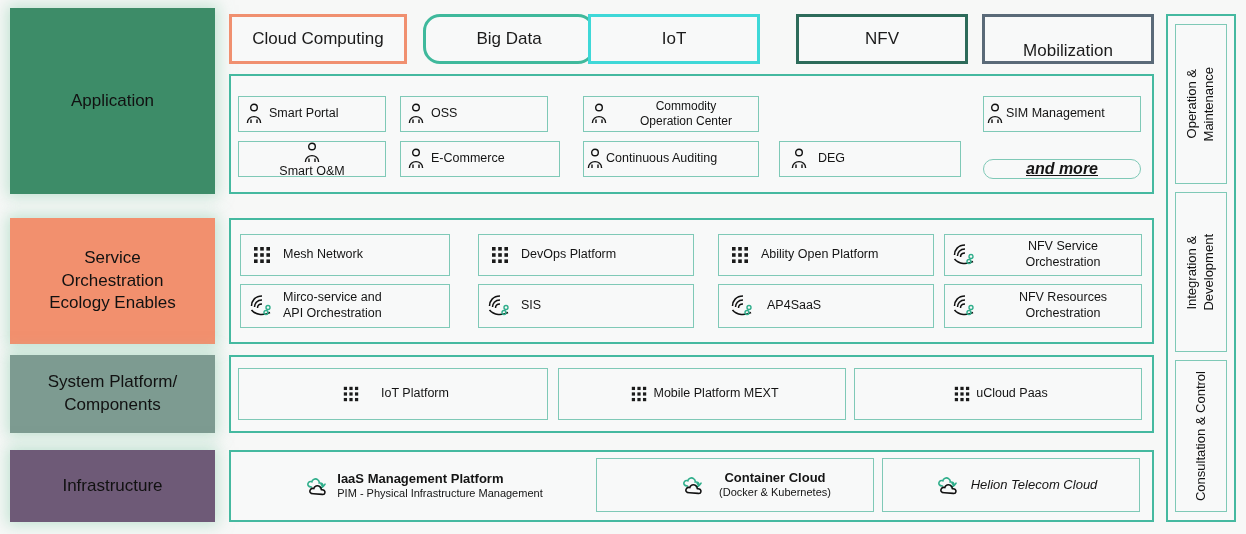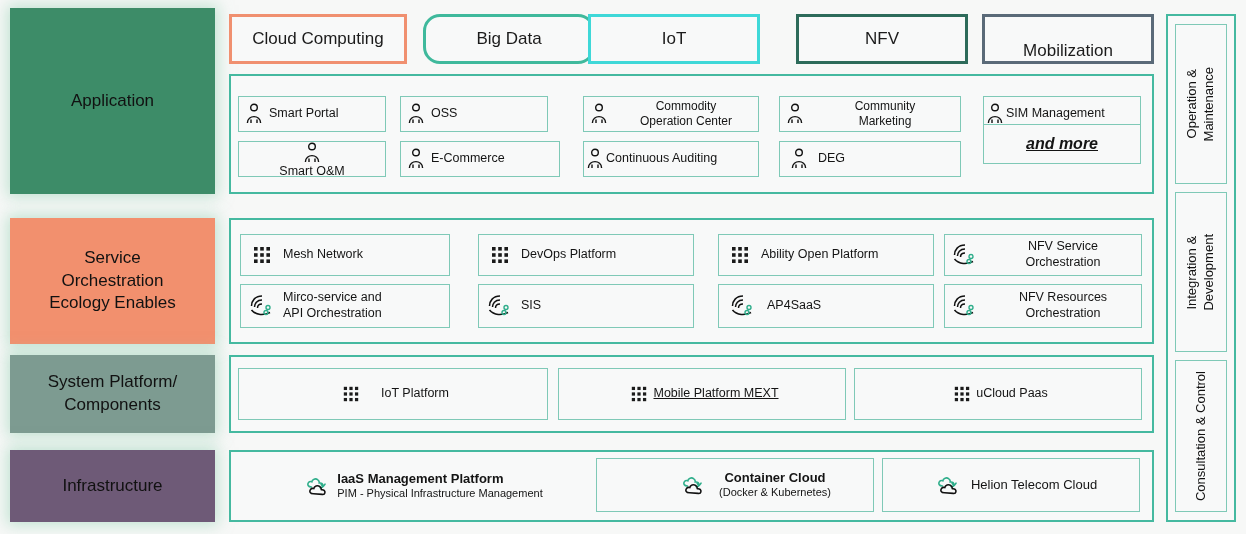--- a/index.html
+++ b/index.html
@@ -173,32 +173,20 @@
           <circle cx="9" cy="4.5" r="3.3" fill="none" stroke="#111" stroke-width="1.4"></circle>
           <path d="M2.4 20 C2.4 11.5 15.6 11.5 15.6 20" fill="none" stroke="#111" stroke-width="1.4"></path>
           <line x1="6" y1="16.5" x2="6" y2="20" stroke="#111" stroke-width="1.4"></line>
           <line x1="12" y1="16.5" x2="12" y2="20" stroke="#111" stroke-width="1.4"></line>
         </svg>
     </span>
     <span class="label" style="white-space:pre-line; font-size:12px;">Commodity
 Operation Center</span>
   </div>
 
-  <div class="tile" style="left:779px; top:96px; width:182px; height:36px;">
-    <span class="ico" style="width:30px;">
-      <svg width="18" height="22" viewBox="0 0 18 22">
-          <circle cx="9" cy="4.5" r="3.3" fill="none" stroke="#111" stroke-width="1.4"></circle>
-          <path d="M2.4 20 C2.4 11.5 15.6 11.5 15.6 20" fill="none" stroke="#111" stroke-width="1.4"></path>
-          <line x1="6" y1="16.5" x2="6" y2="20" stroke="#111" stroke-width="1.4"></line>
-          <line x1="12" y1="16.5" x2="12" y2="20" stroke="#111" stroke-width="1.4"></line>
-        </svg>
-    </span>
-    <span class="label" style="white-space:pre-line; font-size:12px;">Community
-Marketing</span>
-  </div>
 
   <div class="tile" style="left:983px; top:96px; width:158px; height:36px;">
     <span class="ico" style="width:22px;">
       <svg width="18" height="22" viewBox="0 0 18 22">
           <circle cx="9" cy="4.5" r="3.3" fill="none" stroke="#111" stroke-width="1.4"></circle>
           <path d="M2.4 20 C2.4 11.5 15.6 11.5 15.6 20" fill="none" stroke="#111" stroke-width="1.4"></path>
           <line x1="6" y1="16.5" x2="6" y2="20" stroke="#111" stroke-width="1.4"></line>
           <line x1="12" y1="16.5" x2="12" y2="20" stroke="#111" stroke-width="1.4"></line>
         </svg>
     </span>
@@ -246,21 +234,21 @@
       <svg width="18" height="22" viewBox="0 0 18 22">
           <circle cx="9" cy="4.5" r="3.3" fill="none" stroke="#111" stroke-width="1.4"></circle>
           <path d="M2.4 20 C2.4 11.5 15.6 11.5 15.6 20" fill="none" stroke="#111" stroke-width="1.4"></path>
           <line x1="6" y1="16.5" x2="6" y2="20" stroke="#111" stroke-width="1.4"></line>
           <line x1="12" y1="16.5" x2="12" y2="20" stroke="#111" stroke-width="1.4"></line>
         </svg>
     </span>
     <span class="label left">DEG</span>
   </div>
 
-  <div class="tile center" style="left:983px; top:124px; width:158px; height:40px;">
+  <div class="tile center" style="left:983px; top:159px; width:158px; height:20px;border-radius:11px;">
     <span class="label italic-more">and more</span>
   </div>
 
   <div class="panel" style="left:229px; top:218px; width:925px; height:126px;">
   </div>
 
   <div class="tile" style="left:240px; top:234px; width:210px; height:42px;">
     <span class="ico" style="width:42px;">
       <svg width="20" height="20" viewBox="0 0 20 20">
         <g fill="#1b1b1b">
@@ -421,21 +409,21 @@
             <rect x="14.4" y="2" width="3.6" height="3.6"></rect>
           <rect x="2" y="8.2" width="3.6" height="3.6"></rect>
             <rect x="8.2" y="8.2" width="3.6" height="3.6"></rect>
             <rect x="14.4" y="8.2" width="3.6" height="3.6"></rect>
           <rect x="2" y="14.4" width="3.6" height="3.6"></rect>
             <rect x="8.2" y="14.4" width="3.6" height="3.6"></rect>
             <rect x="14.4" y="14.4" width="3.6" height="3.6"></rect>
         </g>
       </svg>
     </span>
-    <span class="label left" style="flex:0 0 auto;text-decoration:underline;">Mobile Platform MEXT</span>
+    <span class="label left" style="flex:0 0 auto;">Mobile Platform MEXT</span>
   </div>
 
   <div class="tile center" style="left:854px; top:368px; width:288px; height:52px;">
     <span class="ico" style="width:28px;">
       <svg width="18" height="18" viewBox="0 0 20 20">
         <g fill="#1b1b1b">
           <rect x="2" y="2" width="3.6" height="3.6"></rect>
             <rect x="8.2" y="2" width="3.6" height="3.6"></rect>
             <rect x="14.4" y="2" width="3.6" height="3.6"></rect>
           <rect x="2" y="8.2" width="3.6" height="3.6"></rect>
@@ -482,21 +470,21 @@
   </div>
 
   <div class="tile center" style="left:882px; top:458px; width:258px; height:54px;">
     <span class="ico" style="width:46px;">
       <svg width="28" height="24" viewBox="0 0 28 24">
         <path d="M8.5 13 C5 13 4 10.5 5.5 8.6 C6.3 7.6 7.8 7.4 8.8 7.8 C9.3 5.2 12.4 4.1 14.6 5.6 C16 6.5 16.4 7.9 16.3 9 C18.6 8.6 20.3 10.2 19.9 12 C19.6 13.3 18.4 13.8 17.2 13.6" fill="none" stroke="#2fae8b" stroke-width="1.6" stroke-linecap="round"></path>
         <path d="M18.2 10.6 L20.2 12.4 L22 10.2" fill="none" stroke="#2fae8b" stroke-width="1.6" stroke-linecap="round" stroke-linejoin="round"></path>
         <path d="M10.5 19.8 C7 19.8 6 17.3 7.5 15.4 C8.3 14.4 9.8 14.2 10.8 14.6 C11.3 12 14.4 10.9 16.6 12.4 C18 13.3 18.4 14.7 18.3 15.8 C20.6 15.4 22.3 17 21.9 18.8 C21.6 20.1 20.4 20.6 19.2 20.4 Z" fill="none" stroke="#111" stroke-width="1.6" stroke-linejoin="round"></path>
       </svg>
     </span>
-    <span class="label left" style="flex:0 0 auto; font-size:13px;">Helion Telecom Cloud</span>
+    <span class="label left" style="flex:0 0 auto; font-size:13px;font-style:italic;">Helion Telecom Cloud</span>
   </div>
 
   <div id="rail-outer" style="left:1166px; top:14px; width:70px; height:508px;"></div>
 
   <div class="rail-box" style="left:1175px; top:24px; width:52px; height:160px;">
     <span class="vtext">Operation &amp;
 Maintenance</span>
   </div>
 
   <div class="rail-box" style="left:1175px; top:192px; width:52px; height:160px;">

